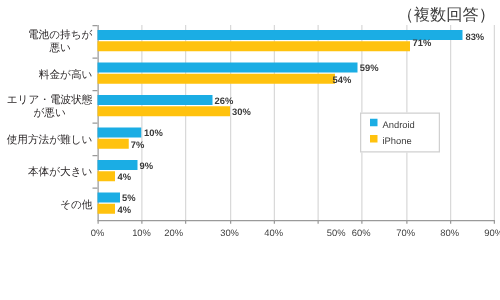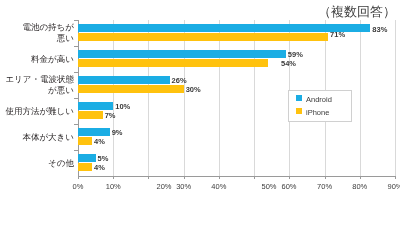--- a/index.html
+++ b/index.html
@@ -87,21 +87,21 @@
   
   .cat-label {
     position: absolute;
     right: 326px;           
     text-align: right;
     font-size: 8.5px;
     line-height: 11px;
     color: #231f20;
     white-space: nowrap;
   }
-  .cat-label .line2 { display: block; }
+  .cat-label .line2 { display: block; text-align: center; }
 
   
   .bar {
     position: absolute;
     height: 8px;
   }
   .bar.android { background: #1BADE4; }
   .bar.iphone  { background: #FFC20E; }
 
   .bar-value {
@@ -166,21 +166,21 @@
         <div class="gridline" style="left: 317px;"></div>
       </div>
     <div id="bars-layer">
         <div class="bar android" style="left: 0px; top: 4px; width: 292.344px;"></div>
         <div class="bar-value" style="left: 294.344px; top: 6px;">83%</div>
         <div class="bar iphone" style="left: 0px; top: 13px; width: 250.078px;"></div>
         <div class="bar-value" style="left: 252.078px; top: 11px;">71%</div>
         <div class="bar android" style="left: 0px; top: 30px; width: 207.811px;"></div>
         <div class="bar-value" style="left: 209.811px; top: 30.5px;">59%</div>
         <div class="bar iphone" style="left: 0px; top: 39px; width: 190.2px;"></div>
-        <div class="bar-value" style="left: 203px; top: 39.5px;">54%</div>
+        <div class="bar-value" style="left: 188px; top: 39.5px;">54%</div>
         <div class="bar android" style="left: 0px; top: 56px; width: 91.5778px;"></div>
         <div class="bar-value" style="left: 93.5778px; top: 56.5px;">26%</div>
         <div class="bar iphone" style="left: 0px; top: 65px; width: 105.667px;"></div>
         <div class="bar-value" style="left: 107.667px; top: 65.5px;">30%</div>
         <div class="bar android" style="left: 0px; top: 82px; width: 35.2222px;"></div>
         <div class="bar-value" style="left: 37.2222px; top: 82.5px;">10%</div>
         <div class="bar iphone" style="left: 0px; top: 91px; width: 24.6556px;"></div>
         <div class="bar-value" style="left: 26.6556px; top: 91.5px;">7%</div>
         <div class="bar android" style="left: 0px; top: 108px; width: 31.7px;"></div>
         <div class="bar-value" style="left: 33.7px; top: 108.5px;">9%</div>
@@ -210,21 +210,21 @@
       <div class="cat-tick" style="top: 20px;"></div>
       <div class="cat-tick" style="top: 46px;"></div>
       <div class="cat-tick" style="top: 72px;"></div>
       <div class="cat-tick" style="top: 98px;"></div>
       <div class="cat-tick" style="top: 124px;"></div>
       <div class="cat-tick" style="top: 150px;"></div>
     </div>
   <div id="tick-labels-layer">
       <div class="tick-label" style="left: 78px;">0%</div>
       <div class="tick-label" style="left: 113.222px;">10%</div>
-      <div class="tick-label" style="left: 164px;">20%</div>
+      <div class="tick-label" style="left: 139px;">20%</div>
       <div class="tick-label" style="left: 183.667px;">30%</div>
       <div class="tick-label" style="left: 218.889px;">40%</div>
       <div class="tick-label" style="left: 269px;">50%</div>
       <div class="tick-label" style="left: 289px;">60%</div>
       <div class="tick-label" style="left: 324.556px;">70%</div>
       <div class="tick-label" style="left: 359.778px;">80%</div>
       <div class="tick-label" style="left: 395px;">90%</div>
     </div>
   <div id="cat-labels-layer">
       <div class="cat-label" style="top: 22px;"><span>電池の持ちが</span><span class="line2">悪い</span></div>

